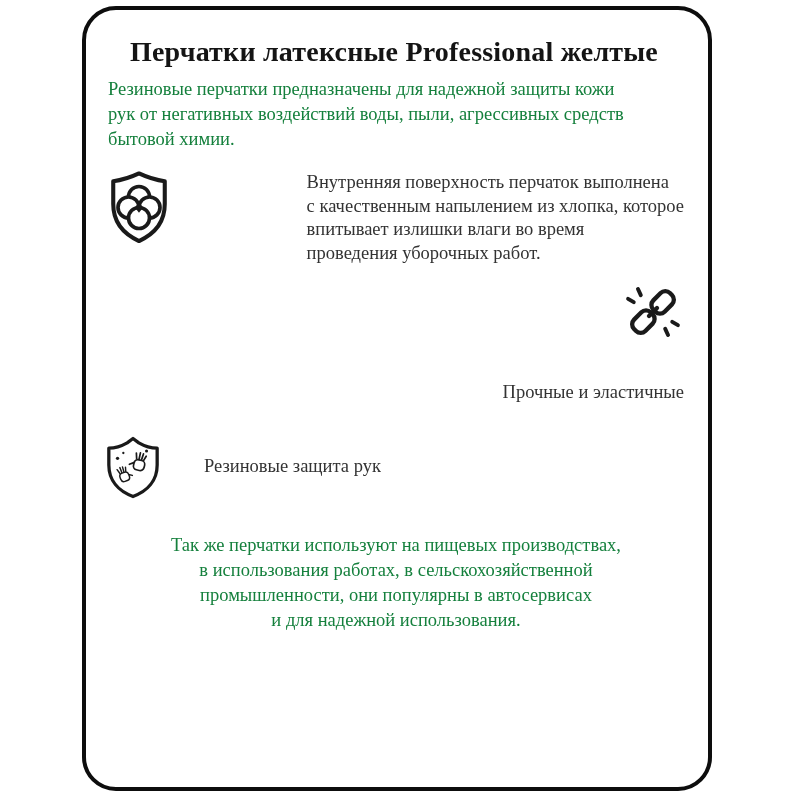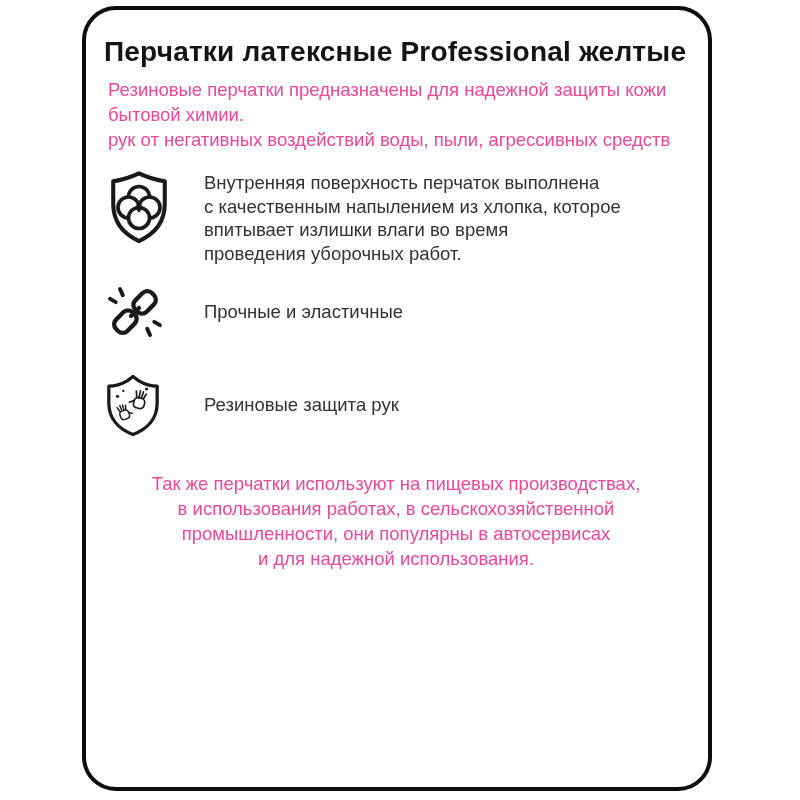--- a/index.html
+++ b/index.html
@@ -6,50 +6,51 @@
   body {
     width:800px; height:800px; background:#ffffff;
     font-family:"Liberation Sans", sans-serif;
   }
   .page { position:relative; width:800px; height:800px; background:#ffffff; overflow:hidden; }
   .card {
     position:absolute; left:82px; top:6px; width:630px; height:785px;
     box-sizing:border-box; background:#ffffff;
     border:4px solid #0d0d0d; border-radius:34px;
     padding:25px 24px 0 18px;
+    font-family:Liberation Serif, serif;
   }
   .title {
     margin:0; font-size:28px; line-height:34px; font-weight:800;
     text-align:center; color:#141414; letter-spacing:0.2px; white-space:nowrap;
   }
-  .para { margin:8px 0 0 4px; font-size:18.5px; line-height:25px; color:#ec4899; font-weight:500; }
+  .para { margin:8px 0 0 4px; font-size:18.5px; line-height:25px; color:#15803d; font-weight:500; }
   .line { white-space:nowrap; }
   .features { margin-top:17px; }
   .feature { display:flex; }
-  .feature.f1 { margin-bottom:16px; align-items:flex-start; }
-  .feature.f2 { margin-bottom:30px; align-items:center; }
+  .feature.f1 { margin-bottom:16px; align-items:flex-start;justify-content:space-between; }
+  .feature.f2 { margin-bottom:30px; align-items:flex-end;flex-direction:column; }
   .feature.f3 { align-items:center; }
   .icon-box { flex:0 0 100px; }
   .icon-box svg { display:block; }
   .f-text { font-size:18.5px; line-height:23.5px; color:#333333; font-weight:500; }
   .f1 .f-text { padding-top:2px; }
   .outro { margin-top:34px;text-align:center; }
 </style>
 </head>
 <body>
 
 <div class="page">
   <div class="card">
 
     <h1 class="title">Перчатки латексные Professional желтые</h1>
 
     <div class="para intro">
       <div class="line">Резиновые перчатки предназначены для надежной защиты кожи</div>
+      <div class="line">рук от негативных воздействий воды, пыли, агрессивных средств</div>
       <div class="line">бытовой химии.</div>
-      <div class="line">рук от негативных воздействий воды, пыли, агрессивных средств</div>
     </div>
 
     <div class="features">
 
       <div class="feature f1">
         <div class="icon-box">
           <svg width="70" height="76" viewBox="0 0 72 78" fill="none">
             <path d="M36 4.5 C44.5 8.5 54 11.5 62.5 12.5 L62.5 36 C62.5 55 51.5 67 36 74 C20.5 67 9.5 55 9.5 36 L9.5 12.5 C18 11.5 27.5 8.5 36 4.5 Z" stroke="#1a1a1a" stroke-width="4.2" stroke-linejoin="round" fill="#ffffff"></path>
             <polygon points="46.6,34.6 43.4,31.4 50.7,27.3" fill="#1a1a1a"></polygon>
             <polygon points="25.4,34.6 28.6,31.4 21.3,27.3" fill="#1a1a1a"></polygon>

